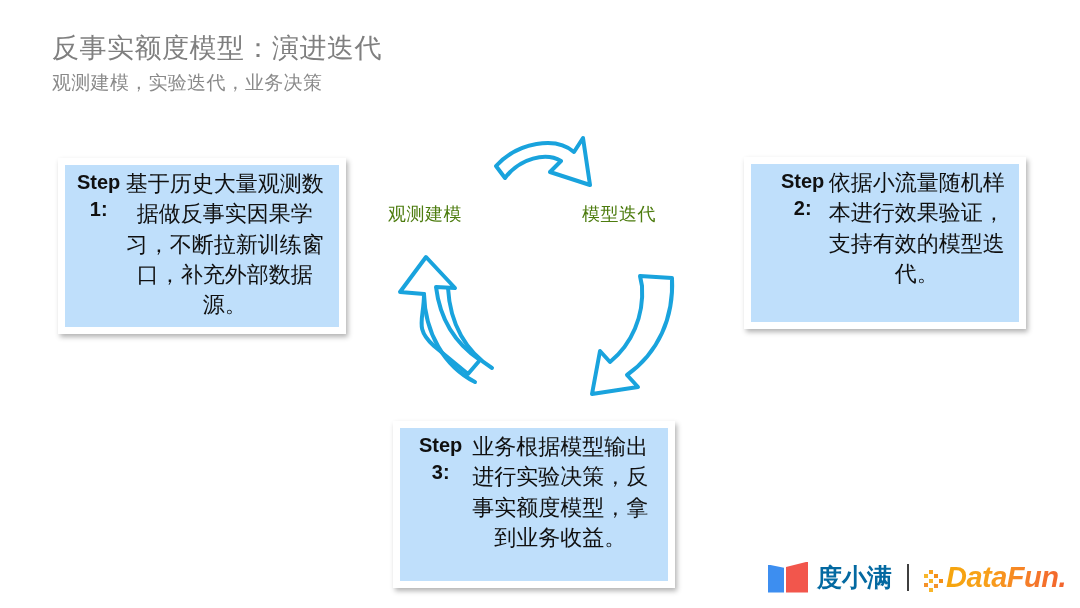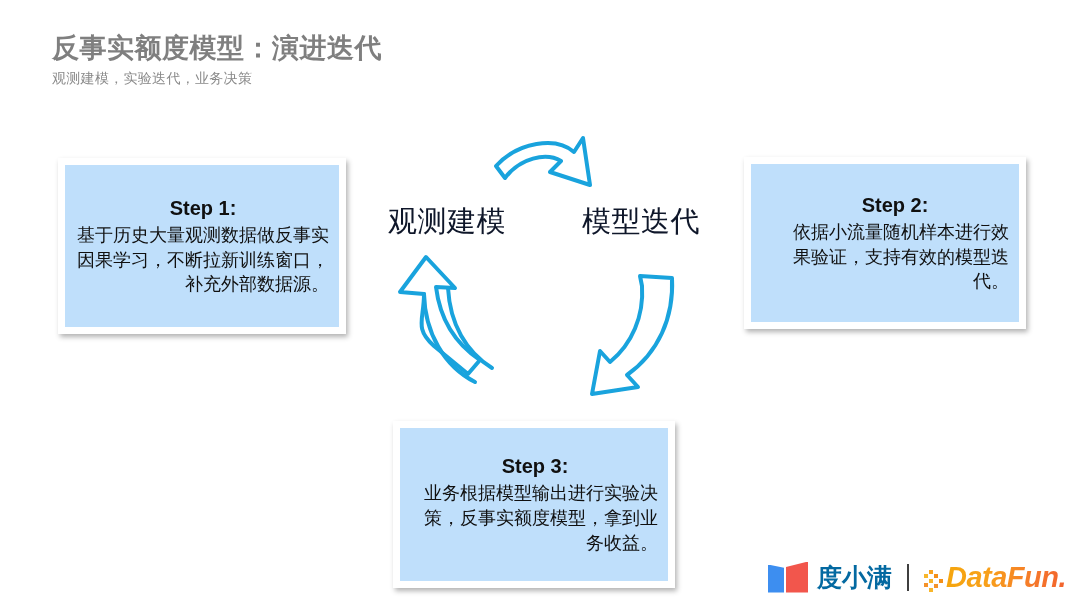--- a/index.html
+++ b/index.html
@@ -14,27 +14,27 @@
     overflow: hidden;
     font-family: "Liberation Sans", "DejaVu Sans", sans-serif;
     -webkit-font-smoothing: antialiased;
   }
 
   
   #header { position: absolute; left: 52px; top: 33px; }
   #page-title {
     font-size: 27px;
     color: #7f7f7f;
-    font-weight: 700;
+    font-weight: 400;
     letter-spacing: 0.5px;
     line-height: 1.15;
     white-space: nowrap;
   }
   #page-subtitle {
-    font-size: 14px;
+    font-size: 19px;
     color: #8a8a8a;
     font-weight: 400;
     margin-top: 6px;
     letter-spacing: 0.3px;
     white-space: nowrap;
   }
 
   
   .step-card {
     position: absolute;
@@ -42,55 +42,55 @@
     padding: 7px;
     box-shadow: 2px 3px 5px rgba(0,0,0,0.30);
     box-sizing: border-box;
   }
   .step-card .inner {
     background: #bfdffb;
     width: 100%;
     height: 100%;
     box-sizing: border-box;
     display: flex;
-    flex-direction: column;
+    flex-direction: row;
     justify-content: center;
     padding: 4px 10px 4px 12px;
   }
   .step-head {
     font-size: 20px;
     font-weight: bold;
     color: #101010;
     text-align: center;
     line-height: 1.35;
     margin-bottom: 1px;
   }
   .step-body {
-    font-size: 18px;
+    font-size: 22px;
     color: #101010;
     line-height: 1.38;
-    text-align: right;
+    text-align: center;
     letter-spacing: 0px;
   }
 
   #step1-card { left: 58px;  top: 158px; width: 288px; height: 176px; }
   #step2-card { left: 744px; top: 157px; width: 282px; height: 172px; }
   #step3-card { left: 393px; top: 421px; width: 282px; height: 167px; }
 
   #step2-card .inner { padding-left: 30px; }
-  #step3-card .inner { padding-left: 12px; }
+  #step3-card .inner { padding-left: 19px; }
 
   
   #cycle { position: absolute; left: 378px; top: 128px; width: 340px; height: 290px; }
   #cycle svg { position: absolute; left: 0; top: 0; }
 
   .cycle-label {
     position: absolute;
-    font-size: 29px;
-    color: #0f172a;
+    font-size: 18px;
+    color: #4d7c0f;
     font-weight: 400;
     white-space: nowrap;
     letter-spacing: 0.5px;
   }
   #label-observe { left: 10px;  top: 74px; }
   #label-iterate { left: 204px; top: 74px; }
   #label-decide  { left: 114px; top: 239px; }
 
   
   #footer-logos {

